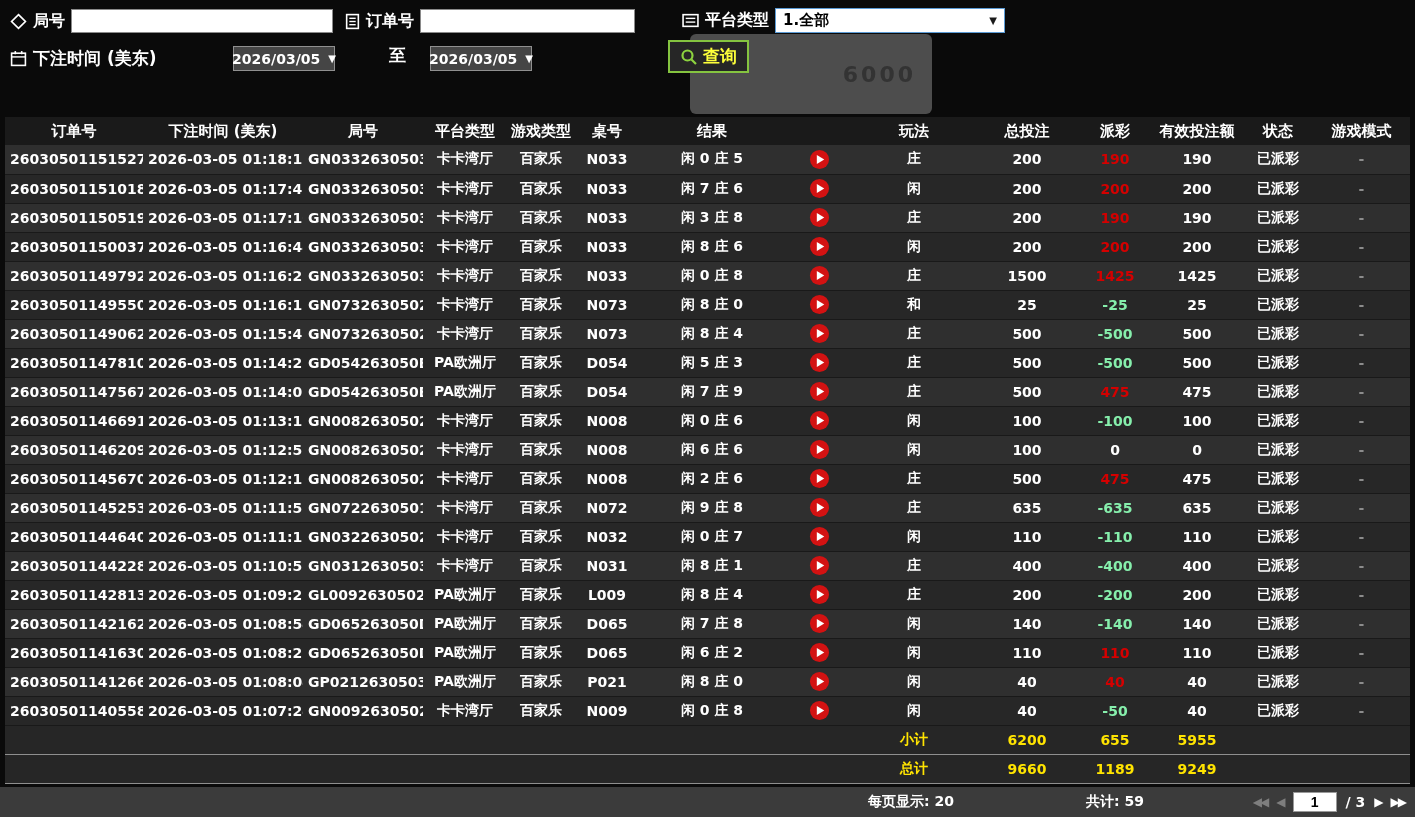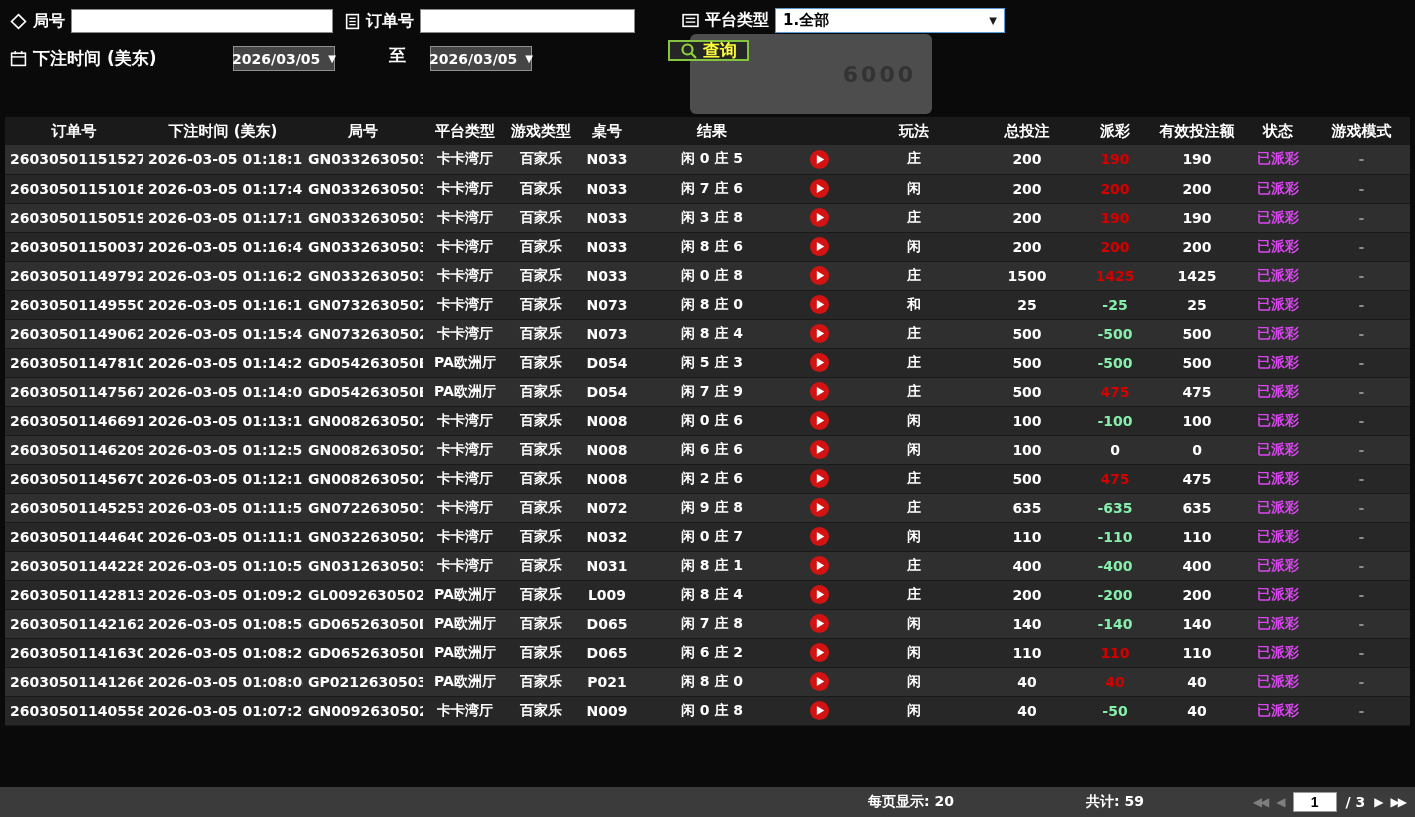--- a/index.html
+++ b/index.html
@@ -25,38 +25,38 @@
   .w-round{width:262px}
   .w-order{width:215px}
   .select{display:flex;align-items:center;justify-content:space-between;background:#fff;color:#000;
           width:230px;height:25px;padding:0 7px;border:1px solid #5b9bd5;font-size:15px;font-weight:700;cursor:pointer}
   .select .arr{font-size:10px;color:#1a1a1a}
   .datebtn{display:flex;align-items:center;justify-content:center;gap:8px;background:#454545;border:1px solid #909090;
            color:#fff;height:25px;padding:0 8px;font-size:14px;font-weight:700;width:102px;cursor:pointer}
   .datebtn .arr{font-size:10px;color:#fff}
   .tolabel{font-weight:700;font-size:17px}
   .querybtn{display:flex;align-items:center;gap:5px;border:2px solid #85c440;background:#262626;
-            padding:2px 10px;height:21px;cursor:pointer}
+            padding:2px 10px;height:33px;cursor:pointer}
   .querybtn .qtext{color:#fdff3a;font-size:17px;font-weight:700}
   
   .artifact{position:absolute;left:690px;top:34px;width:242px;height:80px;background:#4d4d4d;border-radius:6px;
             z-index:1;display:flex;align-items:center;justify-content:flex-end;padding-right:16px}
   .artifact span{color:#333;font-size:22px;font-weight:700;letter-spacing:3px}
   
   .grid{position:absolute;left:5px;top:117px;width:1405px;border-collapse:collapse;table-layout:fixed;z-index:2}
   .grid th{height:28px;background:#1a1a1a;font-size:15px;font-weight:700;color:#fff;text-align:center;overflow:hidden;white-space:nowrap}
   .grid td{height:29px;font-size:14px;font-weight:700;text-align:center;overflow:hidden;white-space:nowrap;color:#fff}
   .grid tbody tr{border-bottom:1px solid #191919}
   .grid tbody tr:nth-child(odd){background:#2f2f2f}
   .grid tbody tr:nth-child(even){background:#272727}
   td.al{text-align:left;padding-left:5px}
   td.pos{color:#d40000}
   td.neg{color:#86efac}
   td.zero{color:#ffffff}
-  td.status{color:#d946ef}
+  td.status{color:#ffffff}
   td.mode{color:#8c8c8c}
   .playbtn{display:inline-flex;vertical-align:middle;cursor:pointer}
   .grid tfoot tr{background:#262626;border-top:1px solid #8f8f8f;height:29px}
   .grid tfoot tr:last-child{border-bottom:1px solid #8f8f8f}
   .grid tfoot td{color:#ffe400;font-size:14px;font-weight:700}
   
   .bottombar{position:absolute;left:0;bottom:0;width:1415px;height:30px;background:#3b3b3b;z-index:4}
   .bb-item{position:absolute;top:6px;font-size:14px;font-weight:700;color:#fff}
   .per-page{left:868px}
   .total-count{left:1086px}
@@ -644,20 +644,36 @@
     </td>
     <td>闲</td>
     <td>40</td>
     <td class="neg">-50</td>
     <td>40</td>
     <td class="status">已派彩</td>
     <td class="mode">-</td>
   </tr>
     </tbody>
   <tfoot>
+    <tr>
+      <td colspan="8"></td>
+      <td>小计</td>
+      <td>6200</td>
+      <td>655</td>
+      <td>5955</td>
+      <td colspan="2"></td>
+    </tr>
+    <tr>
+      <td colspan="8"></td>
+      <td>总计</td>
+      <td>9660</td>
+      <td>1189</td>
+      <td>9249</td>
+      <td colspan="2"></td>
+    </tr>
   </tfoot>
 </table>
 
 <div class="bottombar">
   <div class="bb-item per-page">
     <span>每页显示:</span>
     <span>20</span>
   </div>
   <div class="bb-item total-count">
     <span>共计:</span>

